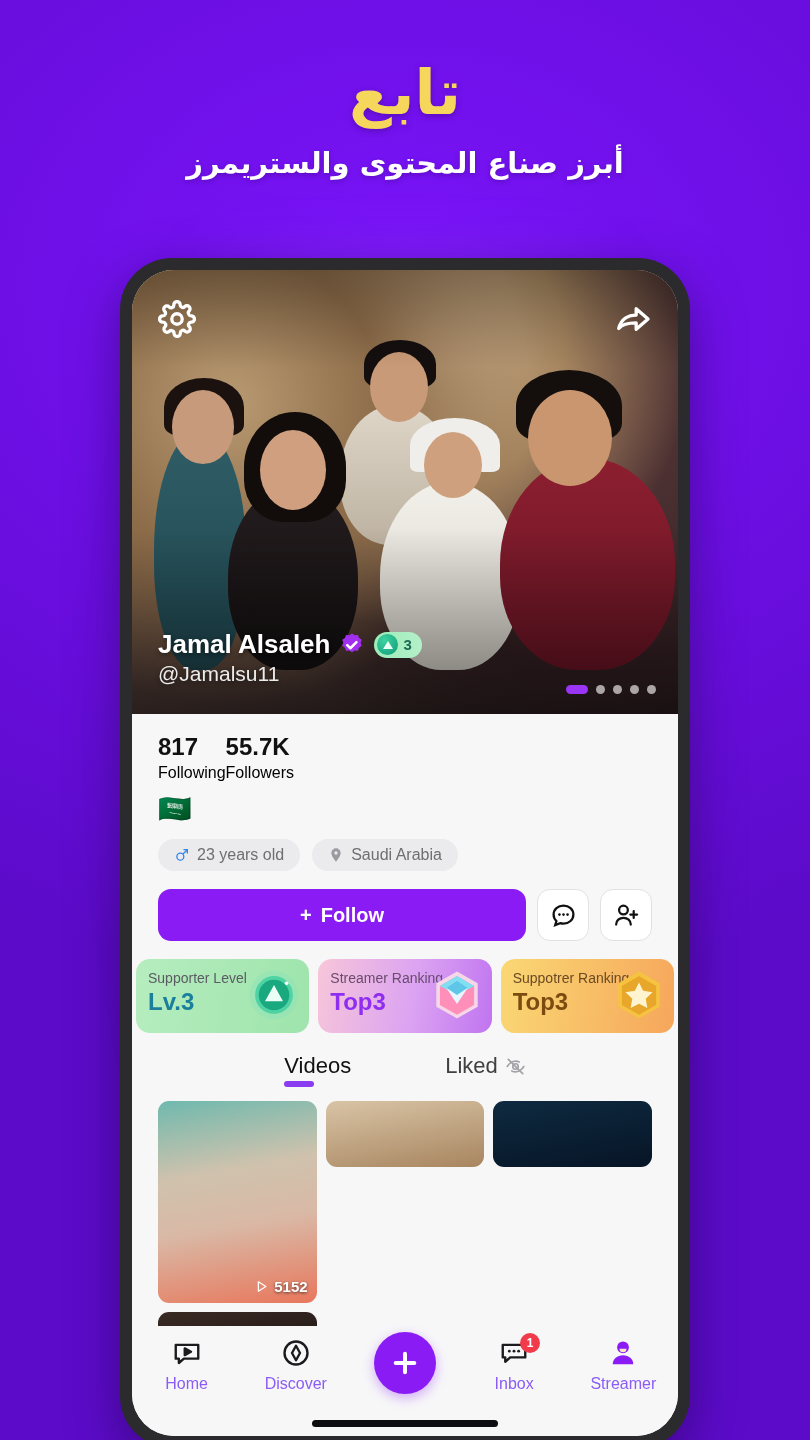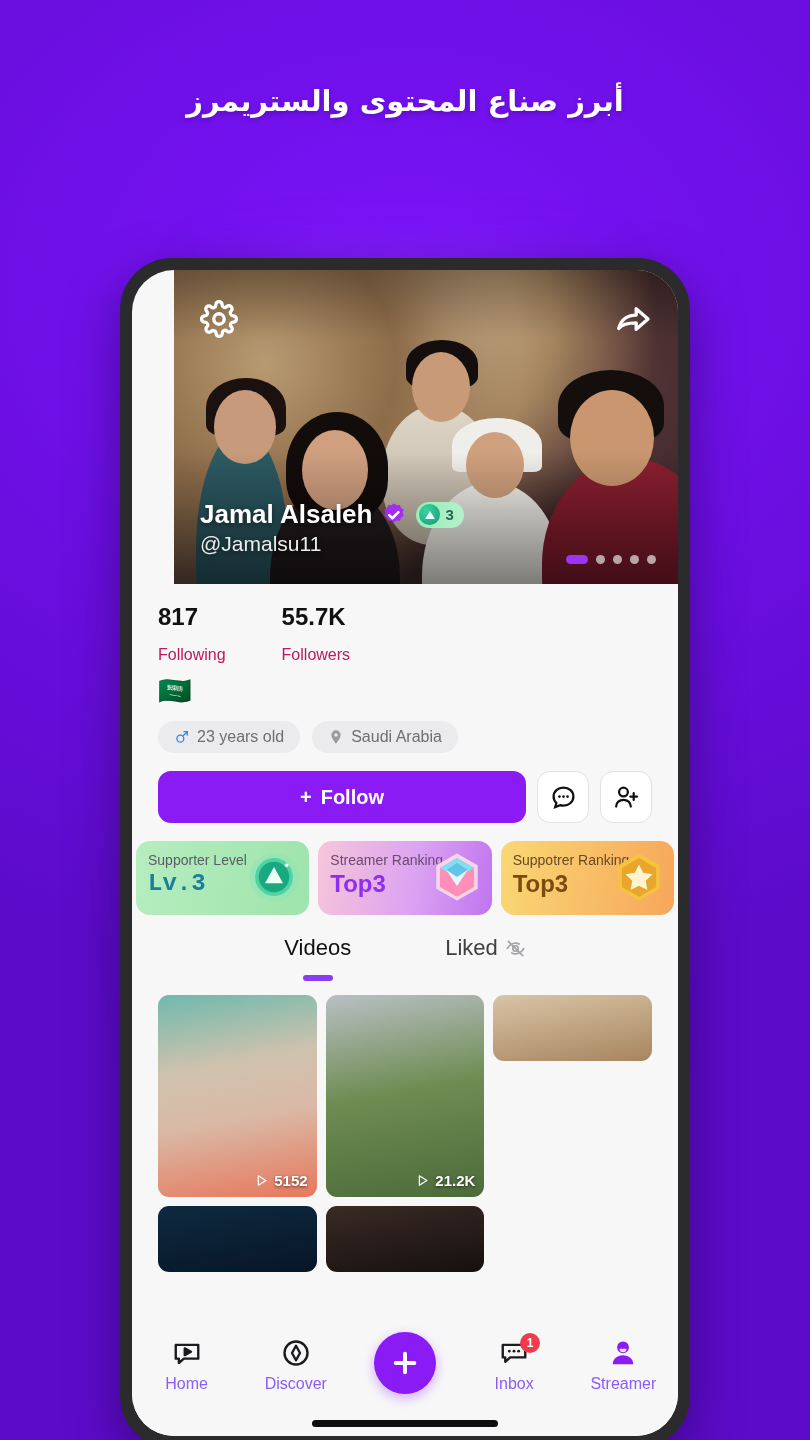--- a/index.html
+++ b/index.html
@@ -61,28 +61,27 @@
     position: relative;
     width: 100%; height: 100%;
     border-radius: 42px;
     overflow: hidden;
     background: #f7f7f8;
   }
 
   
   .cover {
     position: relative;
-    height: 314px;
+    height: 444px;
     background:
       radial-gradient(circle at 18% 30%, #b89a72 0%, #8d6c49 28%, transparent 55%),
       radial-gradient(circle at 52% 18%, #d3b896 0%, #a5855f 32%, transparent 60%),
       radial-gradient(circle at 85% 35%, #5a3a3a 0%, #321f22 45%, transparent 70%),
       linear-gradient(160deg, #a98a62 0%, #8d6e4c 30%, #55403a 62%, #241a1c 100%);
     overflow: hidden;
-    margin-left: 42px;
   }
   
   .fig { position: absolute; border-radius: 50% 50% 44% 44%; }
   .fig.head { border-radius: 50%; }
   .f1 { left: 22px;  top: 160px; width: 92px;  height: 240px; background: linear-gradient(180deg,#2f5d66 0%,#1f4750 100%); }
   .f1h{ left: 40px;  top: 120px; width: 62px;  height: 74px;  background:#c79a7c; }
   .f1hr{left: 32px;  top: 108px; width: 80px;  height: 58px;  background:#1b1210; border-radius:50% 50% 20% 20%; }
   .f2 { left: 96px;  top: 215px; width: 130px; height: 185px; background: linear-gradient(180deg,#241d1f 0%,#130f10 100%); }
   .f2h{ left: 128px; top: 160px; width: 66px;  height: 80px;  background:#cf9f80; }
   .f2hr{left: 112px; top: 142px; width: 102px; height: 110px; background:#120c0b; border-radius:50% 50% 38% 38%; }
@@ -146,23 +145,23 @@
 
   .page-dots {
     position: absolute; right: 22px; bottom: 20px;
     display: flex; align-items: center; gap: 8px;
   }
   .dot { width: 9px; height: 9px; border-radius: 50%; background: rgba(220,215,215,.75); }
   .dot.active { width: 22px; border-radius: 5px; background: #9b35f5; }
 
   
   .info-area { background: #f7f7f8; padding: 18px 26px 0; }
-  .stats { display: flex; gap: 56px; }
+  .stats { display: flex; }
   .stat-num { font-size: 24px; font-weight: 700; color: #111; line-height: 1.25; }
-  .stat-label { font-size: 16px; color: #be185d; margin-top: 14px; }
+  .stat-label { font-size: 16px; color: #000000; margin-top: 2px; }
   .flag { margin-top: 14px; font-size: 27px; line-height: 1; }
 
   .chips { display: flex; gap: 12px; margin-top: 16px; }
   .chip {
     display: flex; align-items: center; gap: 7px;
     background: #ebebed; border-radius: 18px;
     padding: 7px 16px; font-size: 16px; color: #6e6e73;
   }
   .chip svg { flex: 0 0 auto; }
 
@@ -194,39 +193,39 @@
     height: 74px; border-radius: 14px;
     padding: 11px 12px;
     overflow: hidden;
   }
   .badge-card .bc-label {
     font-size: 14px; color: #5b5b63; font-weight: 400;
     white-space: nowrap; overflow: hidden;
   }
   .badge-card .bc-value { font-size: 24px; font-weight: 700; margin-top: 2px; }
   .bc-green { background: linear-gradient(100deg,#b6edbf,#9ee4ac); }
-  .bc-green .bc-value { color: #1b7f9c; font-family: Liberation Mono, monospace; }
+  .bc-green .bc-value { color: #1b7f9c; }
   .bc-pink { background: linear-gradient(100deg,#f7c6d9,#dba3f2 55%,#c074f0); }
   .bc-pink .bc-label { color: #6a4b6e; }
   .bc-pink .bc-value { color: #8f2df0; }
   .bc-orange { background: linear-gradient(100deg,#fad874,#f6a65b); }
   .bc-orange .bc-label { color: #6b4a23; }
   .bc-orange .bc-value { color: #7b4b10; }
   .bc-emblem {
     position: absolute; right: 8px; top: 9px;
     width: 54px; height: 54px;
   }
 
   
   .tabs {
     display: flex; justify-content: center; gap: 94px;
     margin-top: 20px;
   }
   .tab {
-    display: flex; flex-direction: column; align-items: center; gap: 14px;
+    display: flex; flex-direction: column; align-items: flex-start; gap: 2px;
     cursor: pointer;
   }
   .tab-label { font-size: 22px; color: #404040; display: flex; align-items: center; gap: 7px; }
   .tab.active .tab-label { color: #111; font-weight: 500; }
   .tab-underline { width: 30px; height: 6px; border-radius: 3px; background: transparent; }
   .tab.active .tab-underline { background: #8a3df0; }
 
   
   .video-grid {
     display: grid;
@@ -283,20 +282,21 @@
   }
   .home-indicator {
     position: absolute; left: 50%; transform: translateX(-50%);
     bottom: 9px; width: 186px; height: 7px; border-radius: 4px; background: #0d0d0f;
   }
 </style>
 </head>
 <body>
 
 <div class="promo-header">
+  <div class="promo-title">تابع</div>
   <div class="promo-sub">أبرز صناع المحتوى والستريمرز</div>
 </div>
 
 <div class="phone-glow"></div>
 
 <div class="phone">
   <div class="screen">
 
     <div class="cover">
       <div class="fig f1"></div>
@@ -465,28 +465,20 @@
 
       <div class="video-grid">
         <div class="v-cell v1">
           <span class="v-plays">
             <svg viewBox="0 0 24 24" width="15" height="15" fill="none" stroke="#fff" stroke-width="2" stroke-linejoin="round">
                 <path d="M7 4.5l12 7.5-12 7.5z"></path>
               </svg>
             <span>5152</span>
           </span>
         </div>
-        <div class="v-cell v3">
-          <span class="v-plays">
-            <svg viewBox="0 0 24 24" width="15" height="15" fill="none" stroke="#fff" stroke-width="2" stroke-linejoin="round">
-                <path d="M7 4.5l12 7.5-12 7.5z"></path>
-              </svg>
-            <span>21.2K</span>
-          </span>
-        </div>
         <div class="v-cell short v4"></div>
         <div class="v-cell short v5"></div>
         <div class="v-cell short v6"></div>
       </div>
     </div>
 
     <div class="bottom-nav">
       <div class="nav-item">
         <svg viewBox="0 0 24 24" width="30" height="30" fill="none" stroke="#1b1b1f" stroke-width="1.9" stroke-linejoin="round">
           <path d="M3 5.5h18v11H9.5L5.5 20v-3.5H3z"></path>

